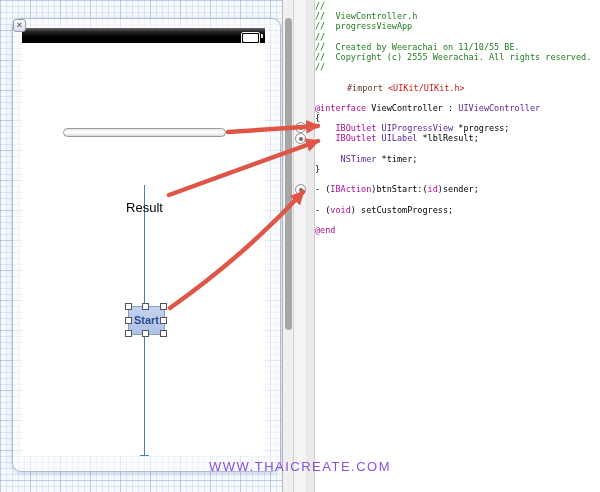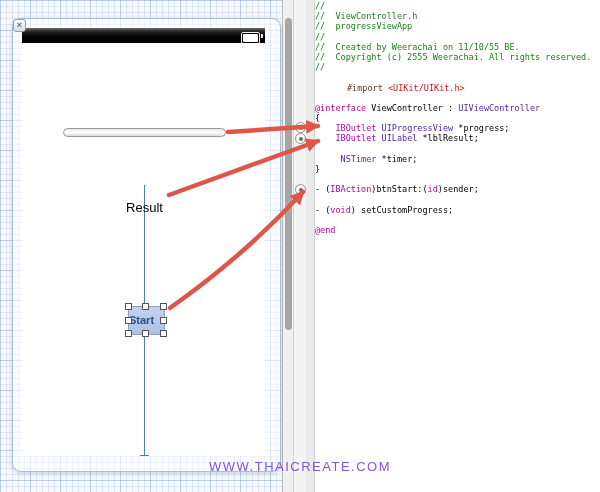--- a/index.html
+++ b/index.html
@@ -66,21 +66,21 @@
   .result-label{
     position:absolute;left:100px;top:192px;width:89px;height:14px;
     text-align:center;font-size:13px;line-height:14px;color:#000;margin-top:9px;
   }
   .btn-wrap{position:absolute;left:120px;top:298px;width:51px;height:43px;}
   .start-button{
     position:absolute;left:8px;top:8px;width:35px;height:27px;
     background:linear-gradient(#c3d2ee,#aec2e6);
     border:1px solid #8aa0c6;border-radius:2px;
     color:var(--button-text,#2b4c8f);font-weight:bold;font-size:11px;
-    line-height:26px;
+    text-align:center;line-height:26px;
   }
   .handle{
     position:absolute;width:5px;height:5px;background:#fff;
     border:1px solid #555;box-sizing:content-box;z-index:3;
   }
   
   .scrollbar-strip{
     position:absolute;left:283px;top:0;width:10px;height:492px;
     background:#f0f0f0;border-right:1px solid #d2d2d2;
   }

